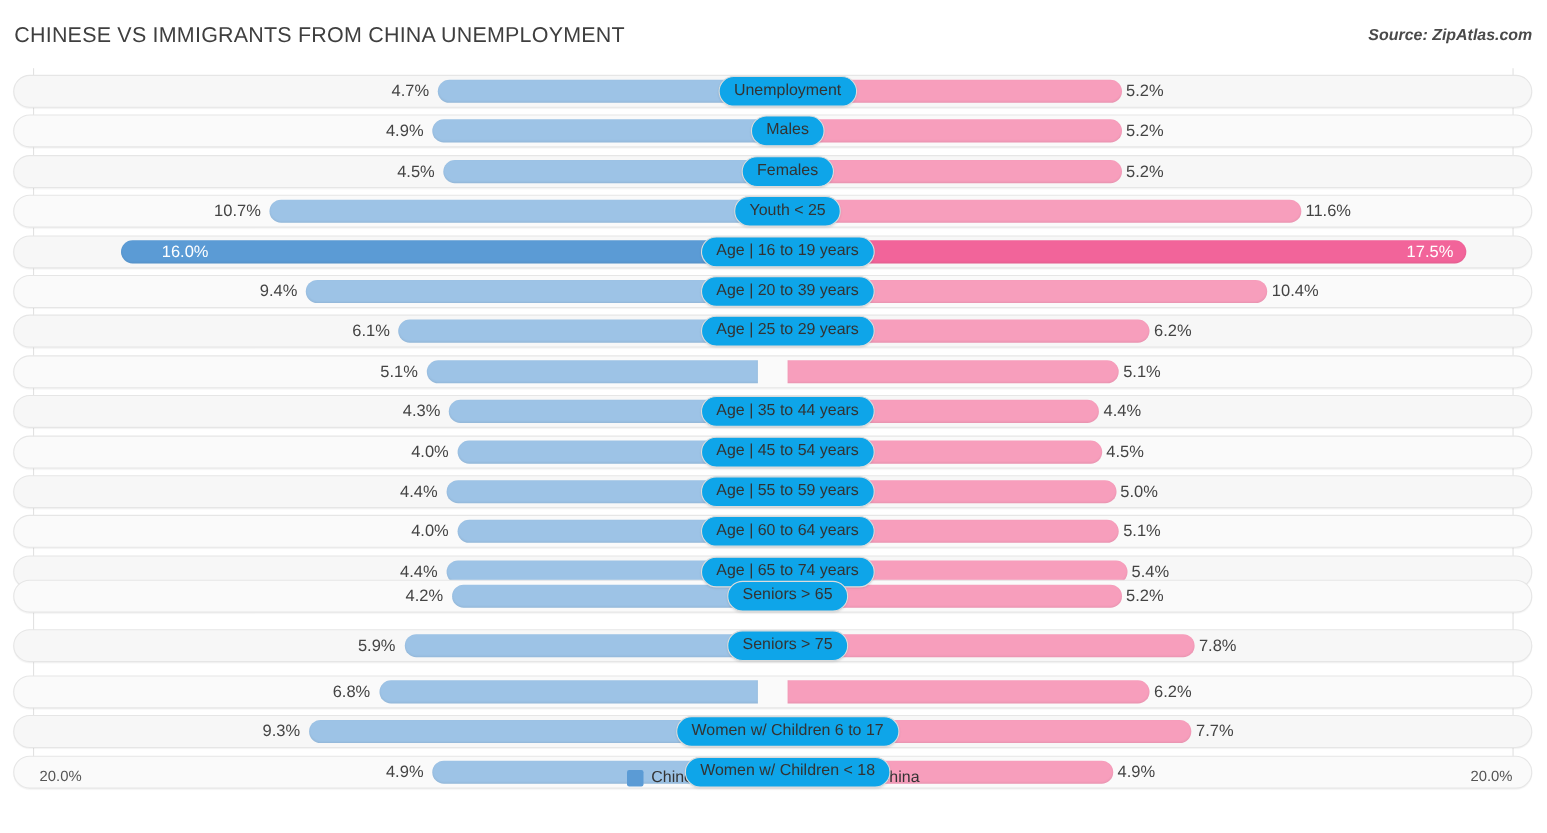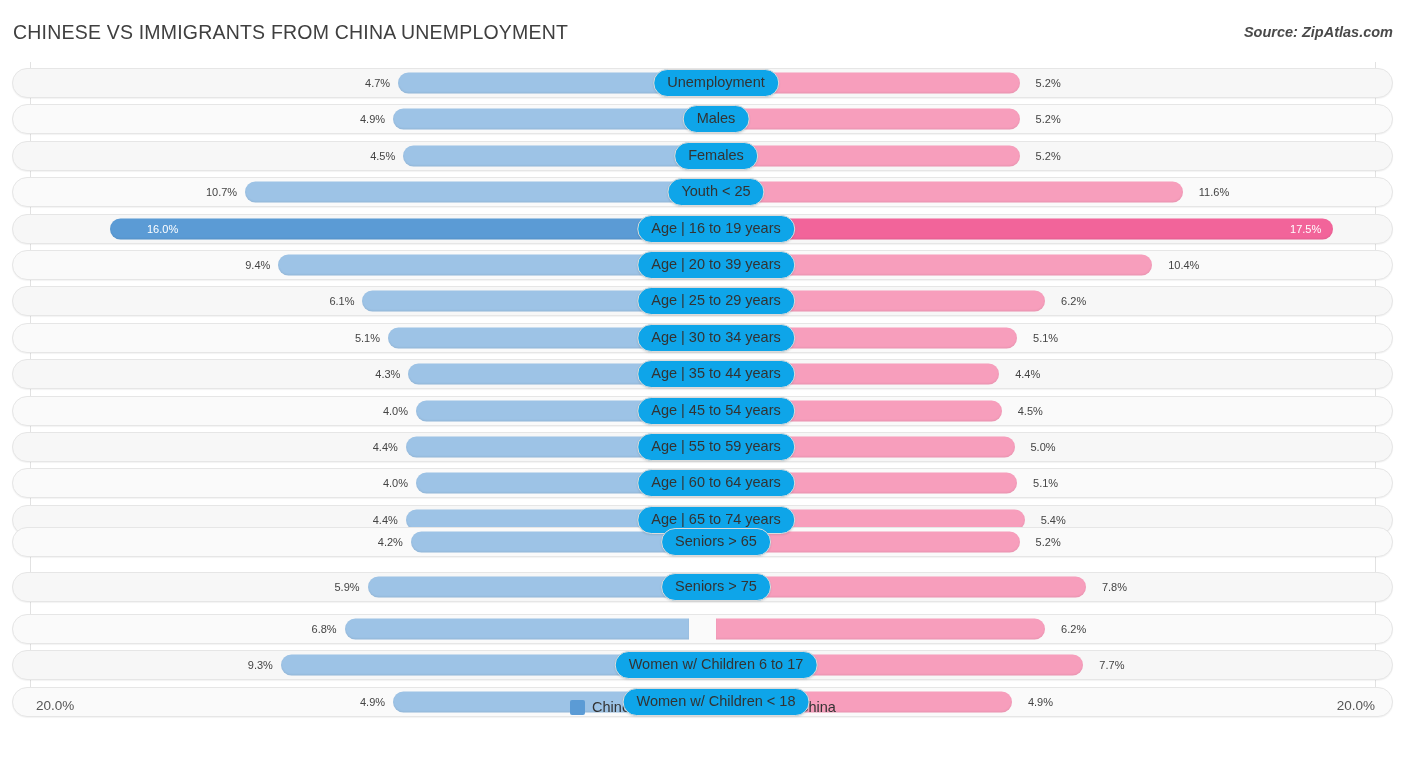--- a/index.html
+++ b/index.html
@@ -52,24 +52,24 @@
   .bar-right{
     left:703px;
     background:#f79ebc;
     border-radius:0 11px 11px 0;
     box-shadow:inset 0 -1px 2px rgba(0,0,0,.07);
   }
   .row.hl .bar-left{background:#5b9bd5;}
   .row.hl .bar-right{background:#f2649a;}
   .val{
     position:absolute;top:50%;transform:translateY(-50%);
-    font-size:11px;color:#444;white-space:nowrap;
+    font-size:15px;color:#444;white-space:nowrap;
   }
   .val-left{right:703px;padding-right:8px;text-align:right;}
-  .val-right{left:703px;padding-left:16px;}
+  .val-right{left:703px;padding-left:4px;}
   .val.inside{color:#ffffff;}
   .val-left.inside{padding-right:0;}
   .val-right.inside{padding-left:0;}
   .cat-pill{
     position:absolute;left:50%;top:50%;
     transform:translate(-50%,-50%);
     background:#0ea5e9;
     border:1px solid #dcdcdc;
     border-radius:14px;
     height:26px;line-height:25px;
@@ -150,21 +150,20 @@
         <div class="bar bar-right" style="width: 329.1px;"></div>
         <div class="val val-left" style="right: 1029.55px;">6.1%</div>
         <div class="val val-right" style="left: 1032.1px;">6.2%</div>
         <div class="cat-pill" style="left: 703px;">Age | 25 to 29 years</div>
       </div>
       <div class="row alt" style="top: 260.8px;">
         <div class="bar bar-left" style="width: 301.05px;"></div>
         <div class="bar bar-right" style="width: 301.05px;"></div>
         <div class="val val-left" style="right: 1004.05px;">5.1%</div>
         <div class="val val-right" style="left: 1004.05px;">5.1%</div>
-        <div class="cat-pill" style="left: 703px;">Age | 30 to 34 years</div>
       </div>
       <div class="row" style="top: 297.2px;">
         <div class="bar bar-left" style="width: 280.65px;"></div>
         <div class="bar bar-right" style="width: 283.2px;"></div>
         <div class="val val-left" style="right: 983.65px;">4.3%</div>
         <div class="val val-right" style="left: 986.2px;">4.4%</div>
         <div class="cat-pill" style="left: 703px;">Age | 35 to 44 years</div>
       </div>
       <div class="row alt" style="top: 333.6px;">
         <div class="bar bar-left" style="width: 273px;"></div>

